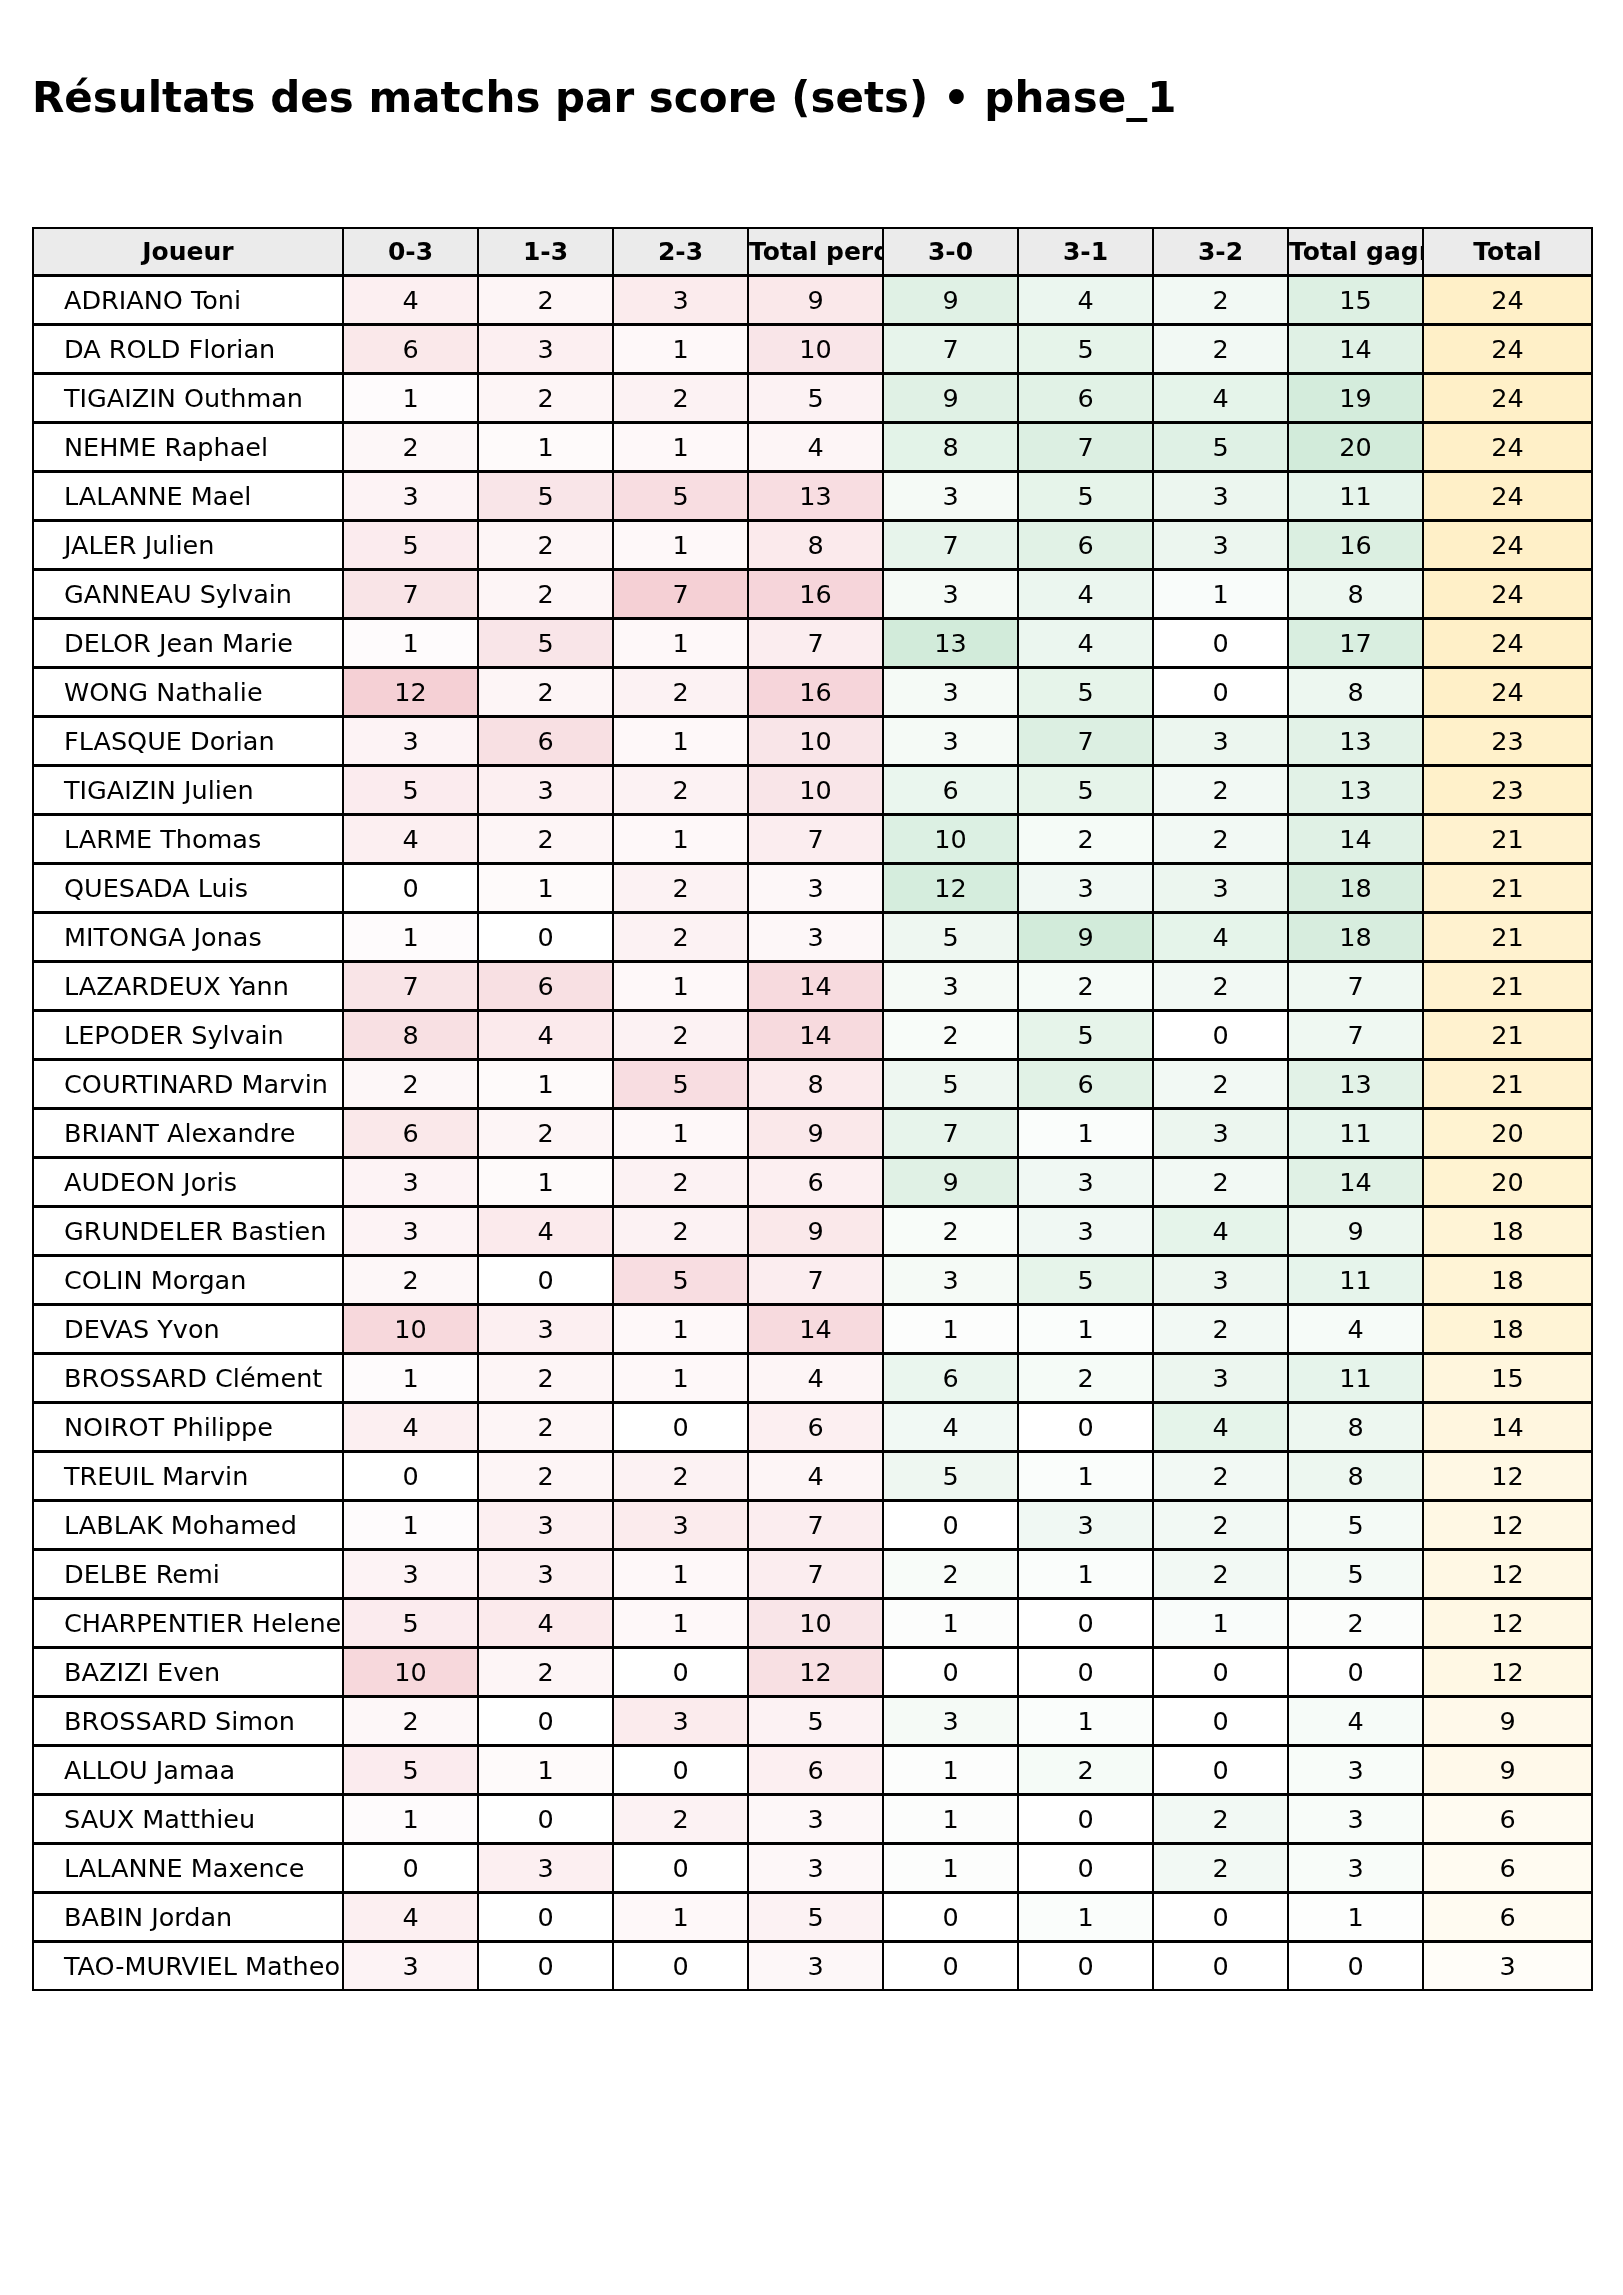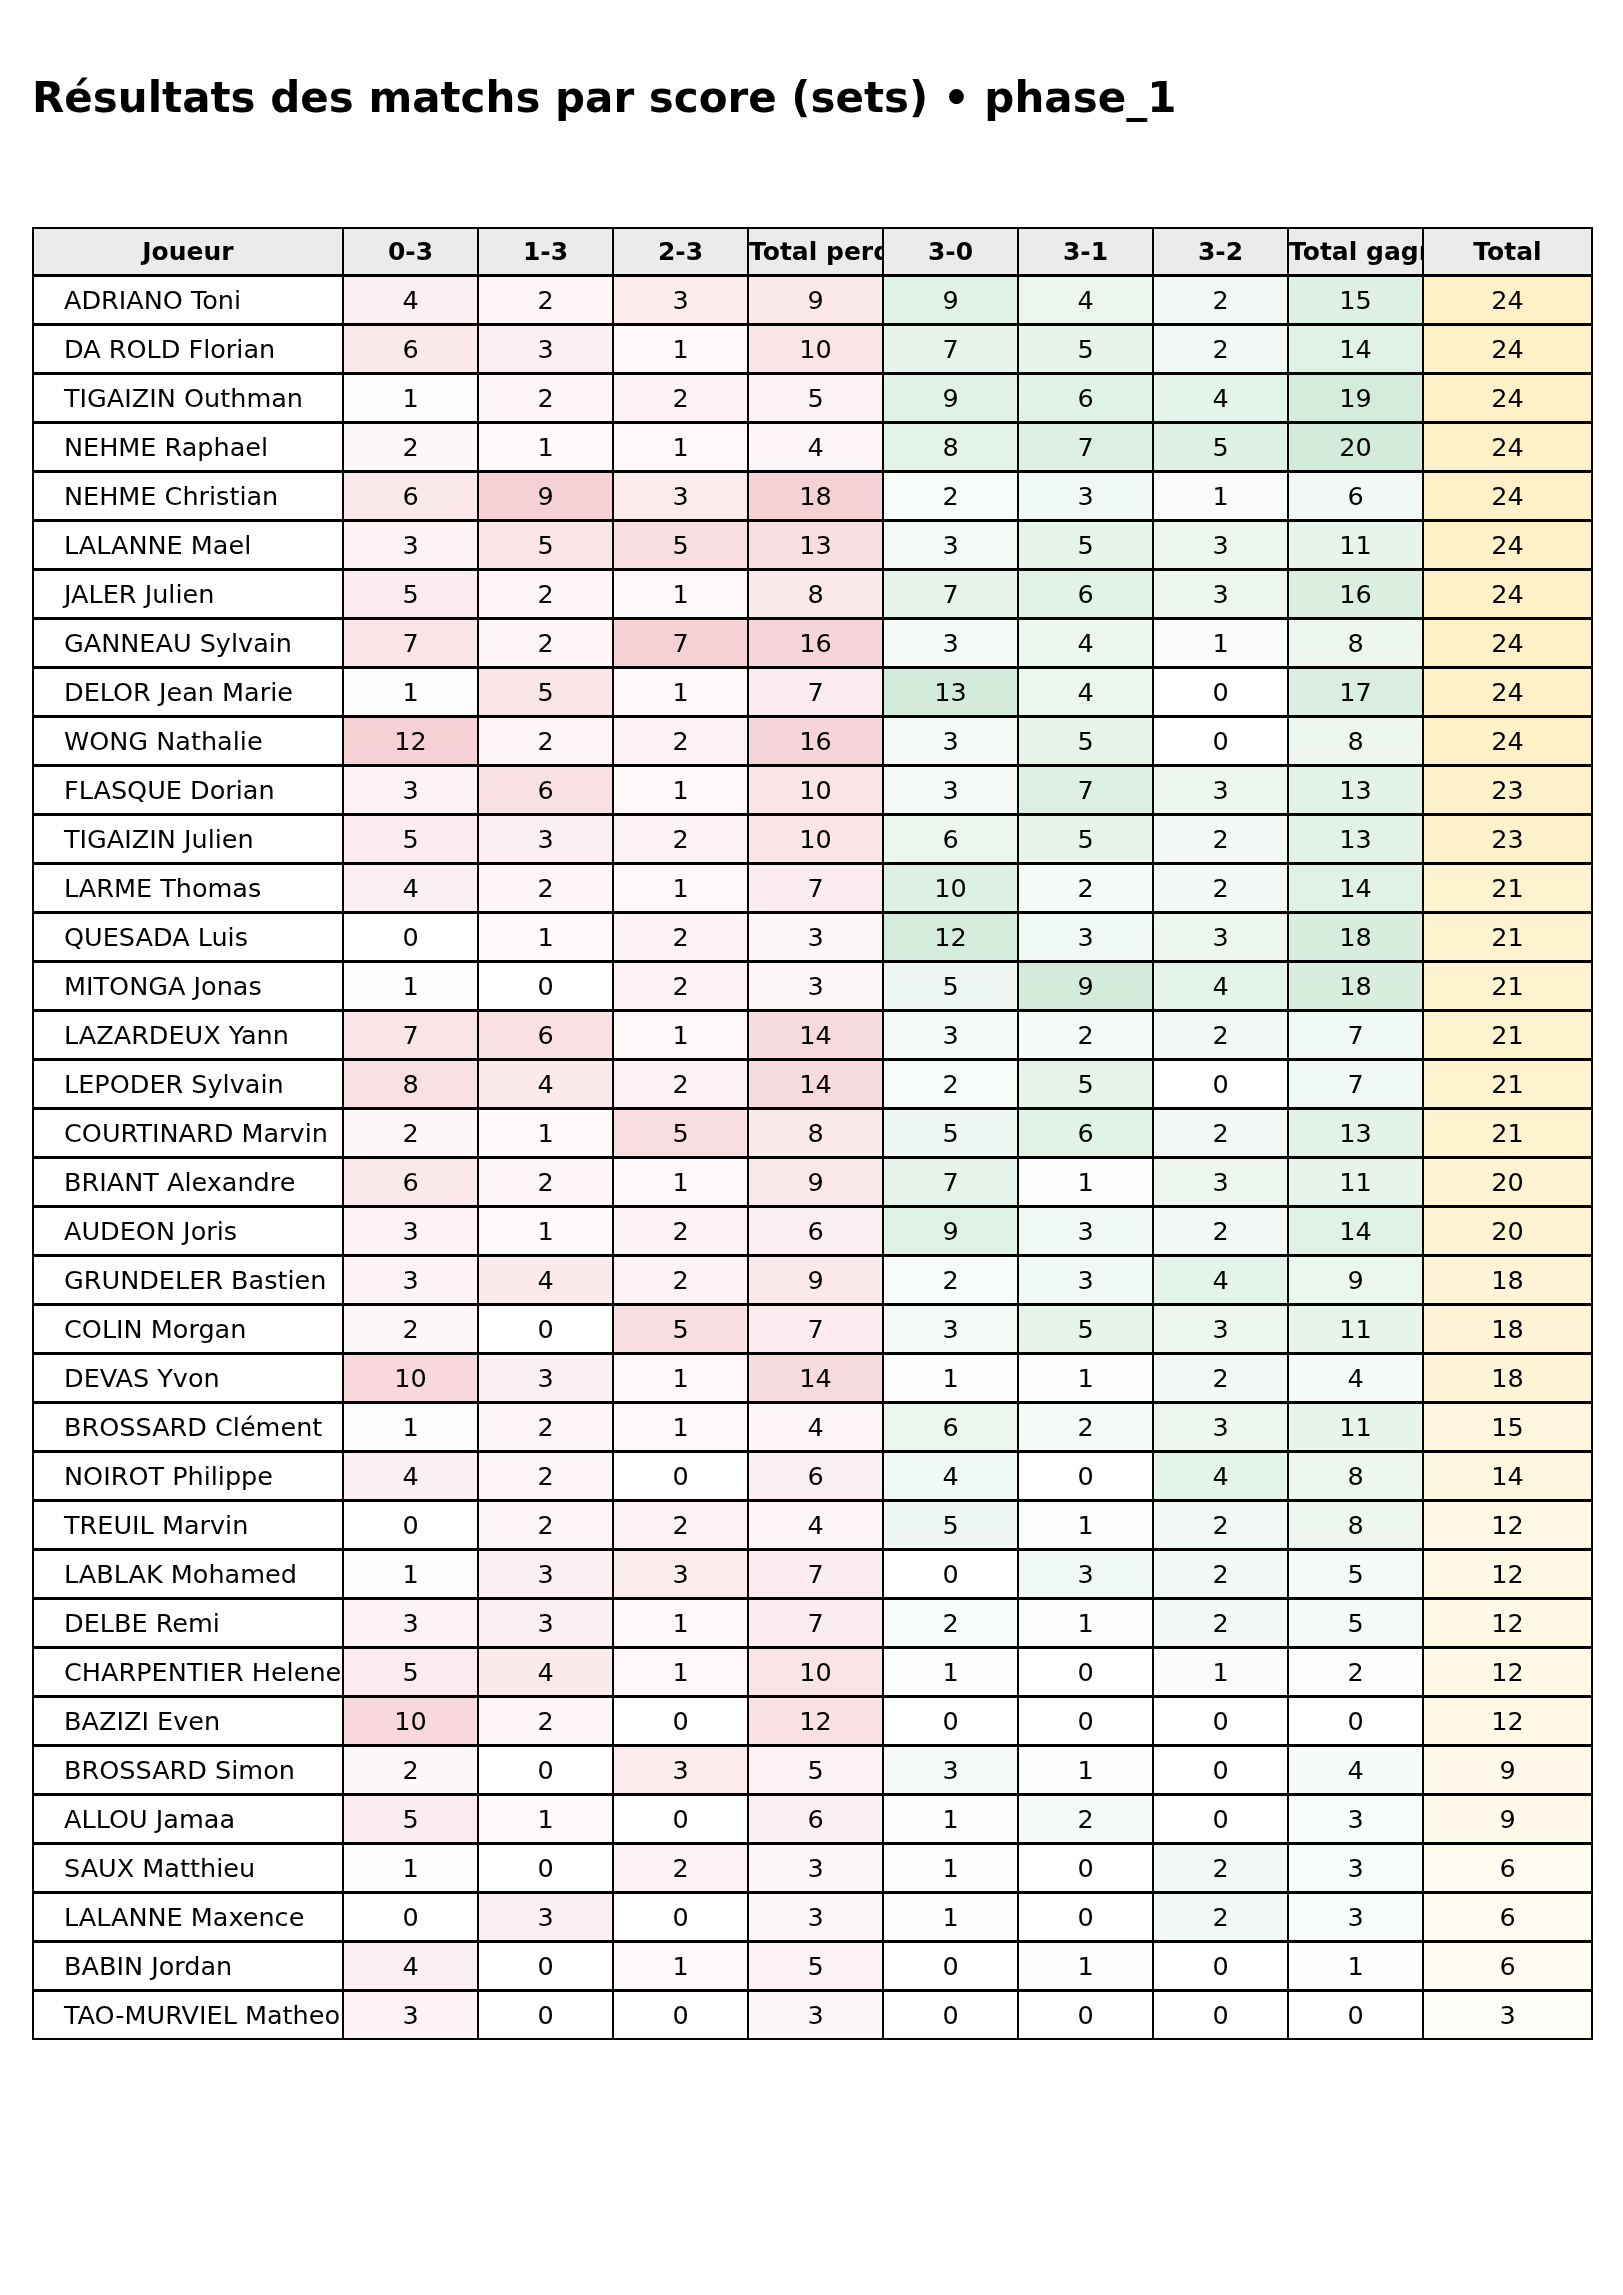--- a/index.html
+++ b/index.html
@@ -90,32 +90,20 @@
         <td style="background: rgb(254, 250, 250);">1</td>
         <td style="background: rgb(254, 248, 249);">1</td>
         <td style="background: rgb(253, 245, 246);">4</td>
         <td style="background: rgb(227, 243, 232);">8</td>
         <td style="background: rgb(220, 239, 226);">7</td>
         <td style="background: rgb(223, 241, 229);">5</td>
         <td style="background: rgb(210, 235, 218);">20</td>
         <td style="background: rgb(255, 240, 200);">24</td>
       </tr>
       <tr class="data-row">
-        <td class="name">NEHME Christian</td>
-        <td style="background: rgb(250, 232, 234);">6</td>
-        <td style="background: rgb(245, 208, 213);">9</td>
-        <td style="background: rgb(251, 235, 237);">3</td>
-        <td style="background: rgb(245, 208, 213);">18</td>
-        <td style="background: rgb(248, 252, 249);">2</td>
-        <td style="background: rgb(240, 248, 243);">3</td>
-        <td style="background: rgb(249, 252, 250);">1</td>
-        <td style="background: rgb(242, 249, 244);">6</td>
-        <td style="background: rgb(255, 240, 200);">24</td>
-      </tr>
-      <tr class="data-row">
         <td class="name">LALANNE Mael</td>
         <td style="background: rgb(253, 243, 245);">3</td>
         <td style="background: rgb(249, 229, 232);">5</td>
         <td style="background: rgb(248, 221, 225);">5</td>
         <td style="background: rgb(248, 221, 225);">13</td>
         <td style="background: rgb(245, 250, 246);">3</td>
         <td style="background: rgb(230, 244, 234);">5</td>
         <td style="background: rgb(236, 246, 239);">3</td>
         <td style="background: rgb(230, 244, 235);">11</td>
         <td style="background: rgb(255, 240, 200);">24</td>

